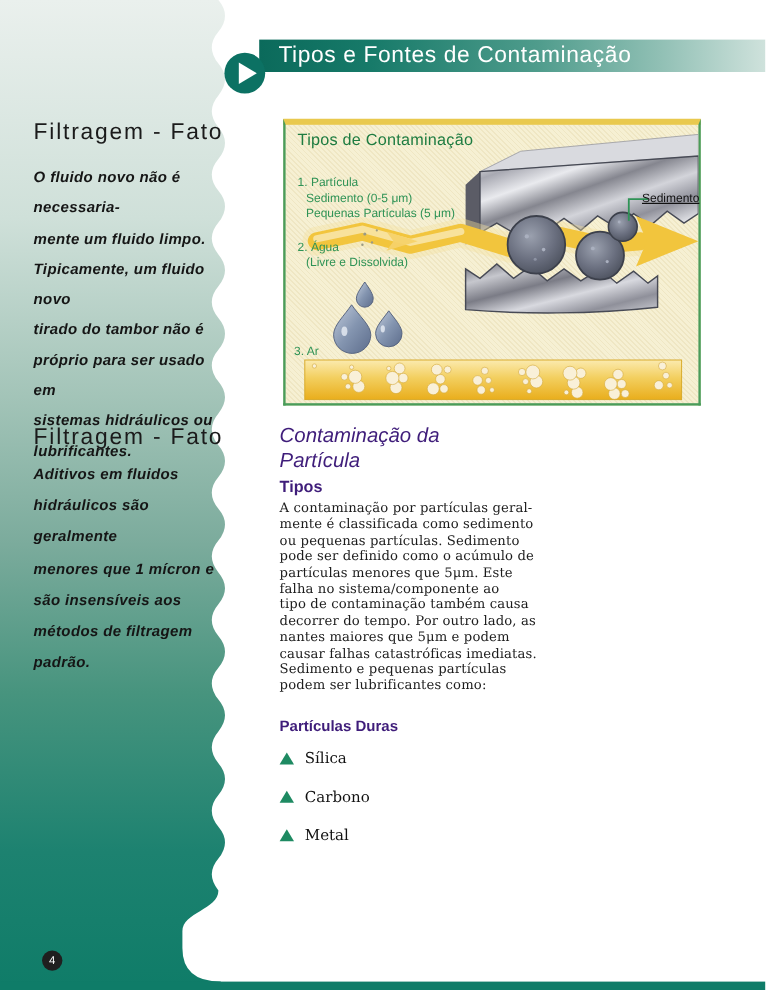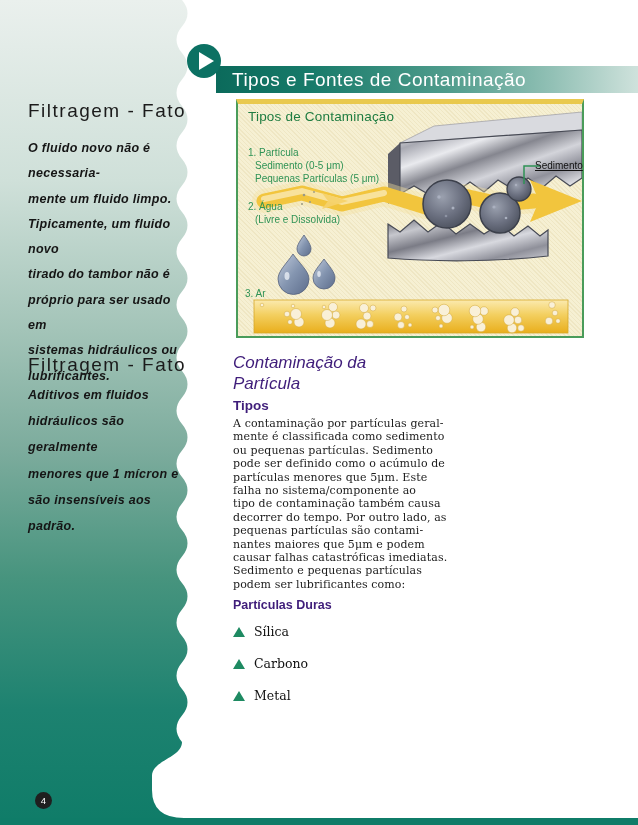--- a/index.html
+++ b/index.html
@@ -21,21 +21,21 @@
   .sb-b1 { top:136px; }  .sb-b1 .sb-line { line-height:25.3px; }
   .sb-b2 { top:382px; }  .sb-b2 .sb-line { line-height:26.2px; }
   .page-num {
     position:absolute; left:35px; top:792px; width:17px; height:17px; border-radius:50%;
     background:#1f1f1f; color:#ffffff; font-size:9.5px; line-height:17px; text-align:center;
   }
   .bottom-strip { position:absolute; left:0; top:818px; width:638px; height:7px; background:#0f7c68; }
 
   
   .header-bar {
-    position:absolute; left:216px; top:66px; width:422px; height:27px;
+    position:absolute; left:216px; top:33px; width:422px; height:27px;
     background:linear-gradient(90deg,#0b6a5b 0%,#177a69 22%,#4f9c8c 55%,#93c1b6 80%,#cfe2dc 100%);
   }
   .header-title {
     padding-left:16px; line-height:27px; font-size:19px; color:#ffffff; letter-spacing:.5px;
     white-space:nowrap;
   }
   .play-badge {
     position:absolute; left:187px; top:44px; width:34px; height:34px; border-radius:50%;
     background:#0c7163;
   }
@@ -114,20 +114,21 @@
     <div class="sb-line">próprio para ser usado em</div>
     <div class="sb-line">sistemas hidráulicos ou</div>
     <div class="sb-line">lubrificantes.</div>
   </div>
   <div class="sb-heading sb-h2">Filtragem - Fato</div>
   <div class="sb-body sb-b2">
     <div class="sb-line">Aditivos em fluidos</div>
     <div class="sb-line">hidráulicos são geralmente</div>
     <div class="sb-line">menores que 1 mícron e</div>
     <div class="sb-line">são insensíveis aos</div>
+    <div class="sb-line">métodos de filtragem</div>
     <div class="sb-line">padrão.</div>
   </div>
 
   <div class="page-num">4</div>
   <div class="bottom-strip"></div>
 
   <div class="header-bar">
     <div class="header-title">Tipos e Fontes de Contaminação</div>
   </div>
   <div class="play-badge">
@@ -292,21 +293,20 @@
   <div class="a-sub">Tipos</div>
   <div class="a-body">
     <div>A contaminação por partículas geral-</div>
     <div>mente é classificada como sedimento</div>
     <div>ou pequenas partículas. Sedimento</div>
     <div>pode ser definido como o acúmulo de</div>
     <div>partículas menores que 5μm. Este</div>
     <div>falha no sistema/componente ao</div>
     <div>tipo de contaminação também causa</div>
     <div>decorrer do tempo. Por outro lado, as</div>
-    <div>pequenas partículas são contami-</div>
     <div>nantes maiores que 5μm e podem</div>
     <div>causar falhas catastróficas imediatas.</div>
     <div>Sedimento e pequenas partículas</div>
     <div>podem ser lubrificantes como:</div>
   </div>
 
   <div class="col col-1">
     <div class="col-header">Partículas Duras</div>
     <div class="col-item">
         <span class="tri"></span>

